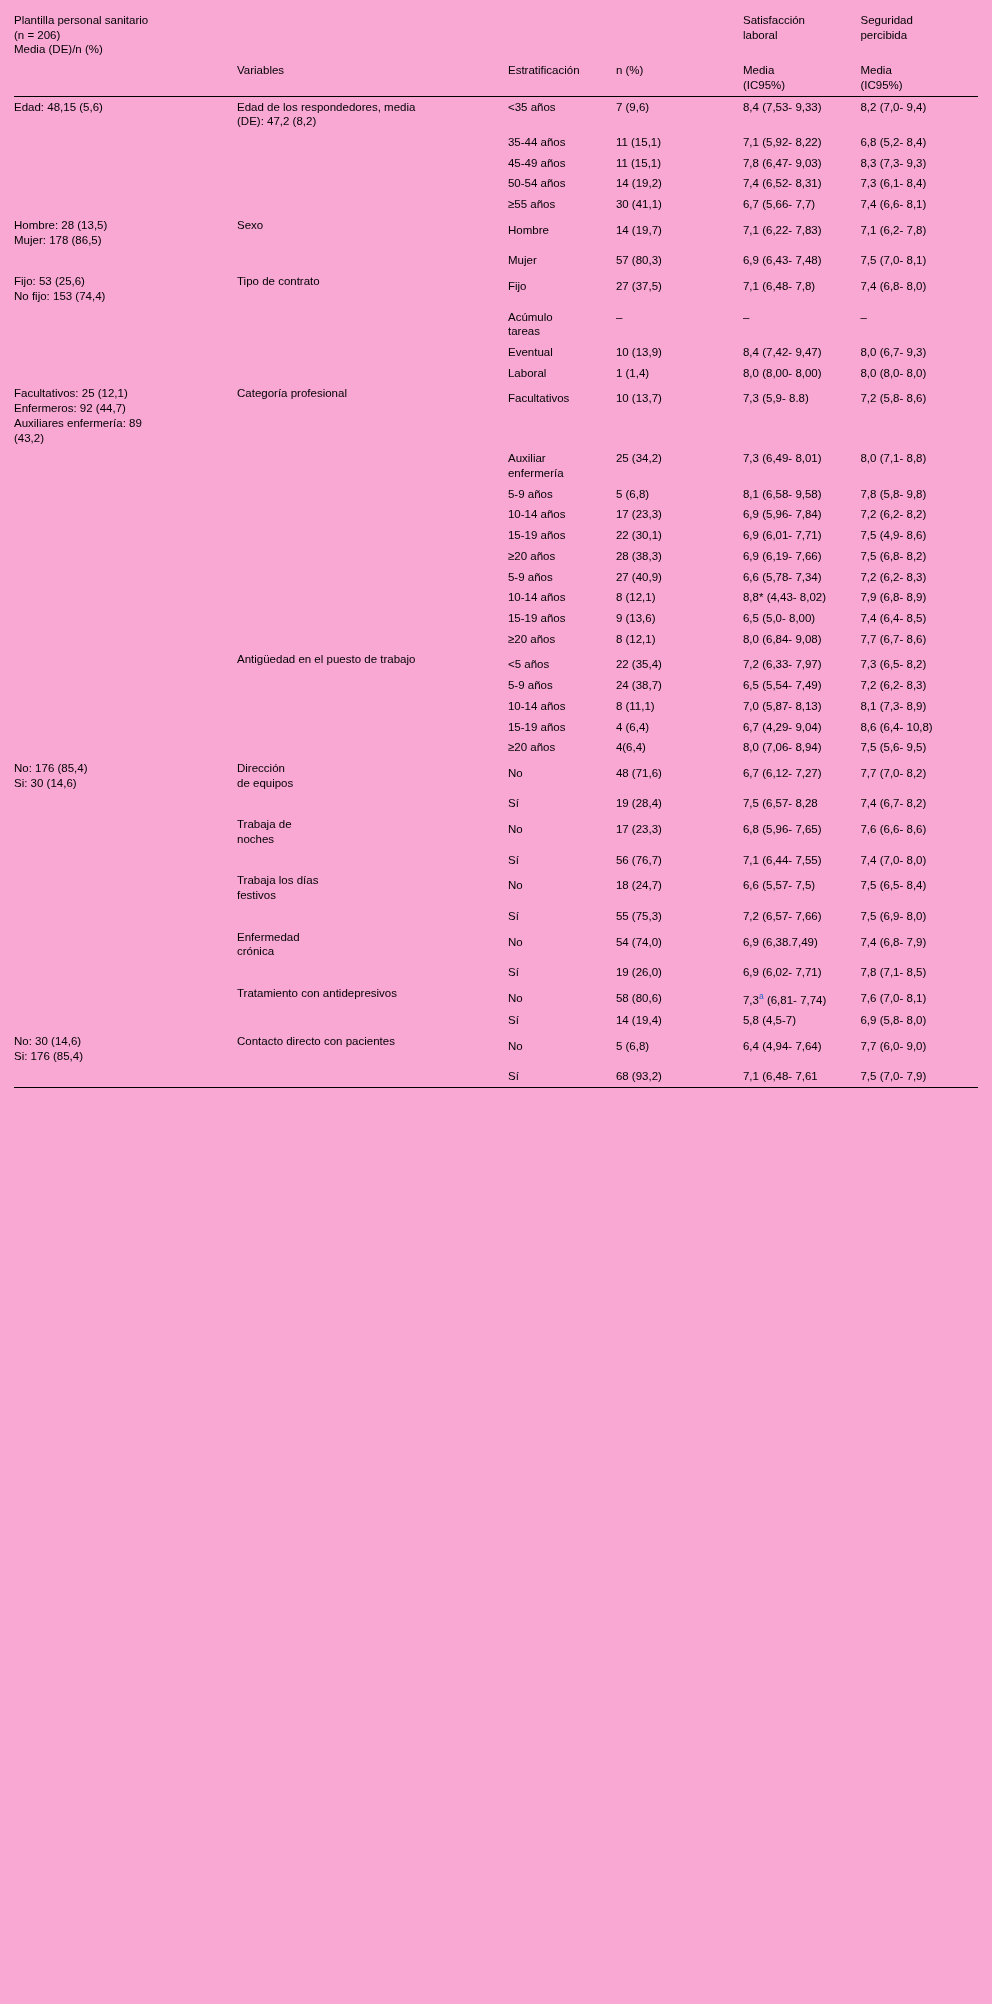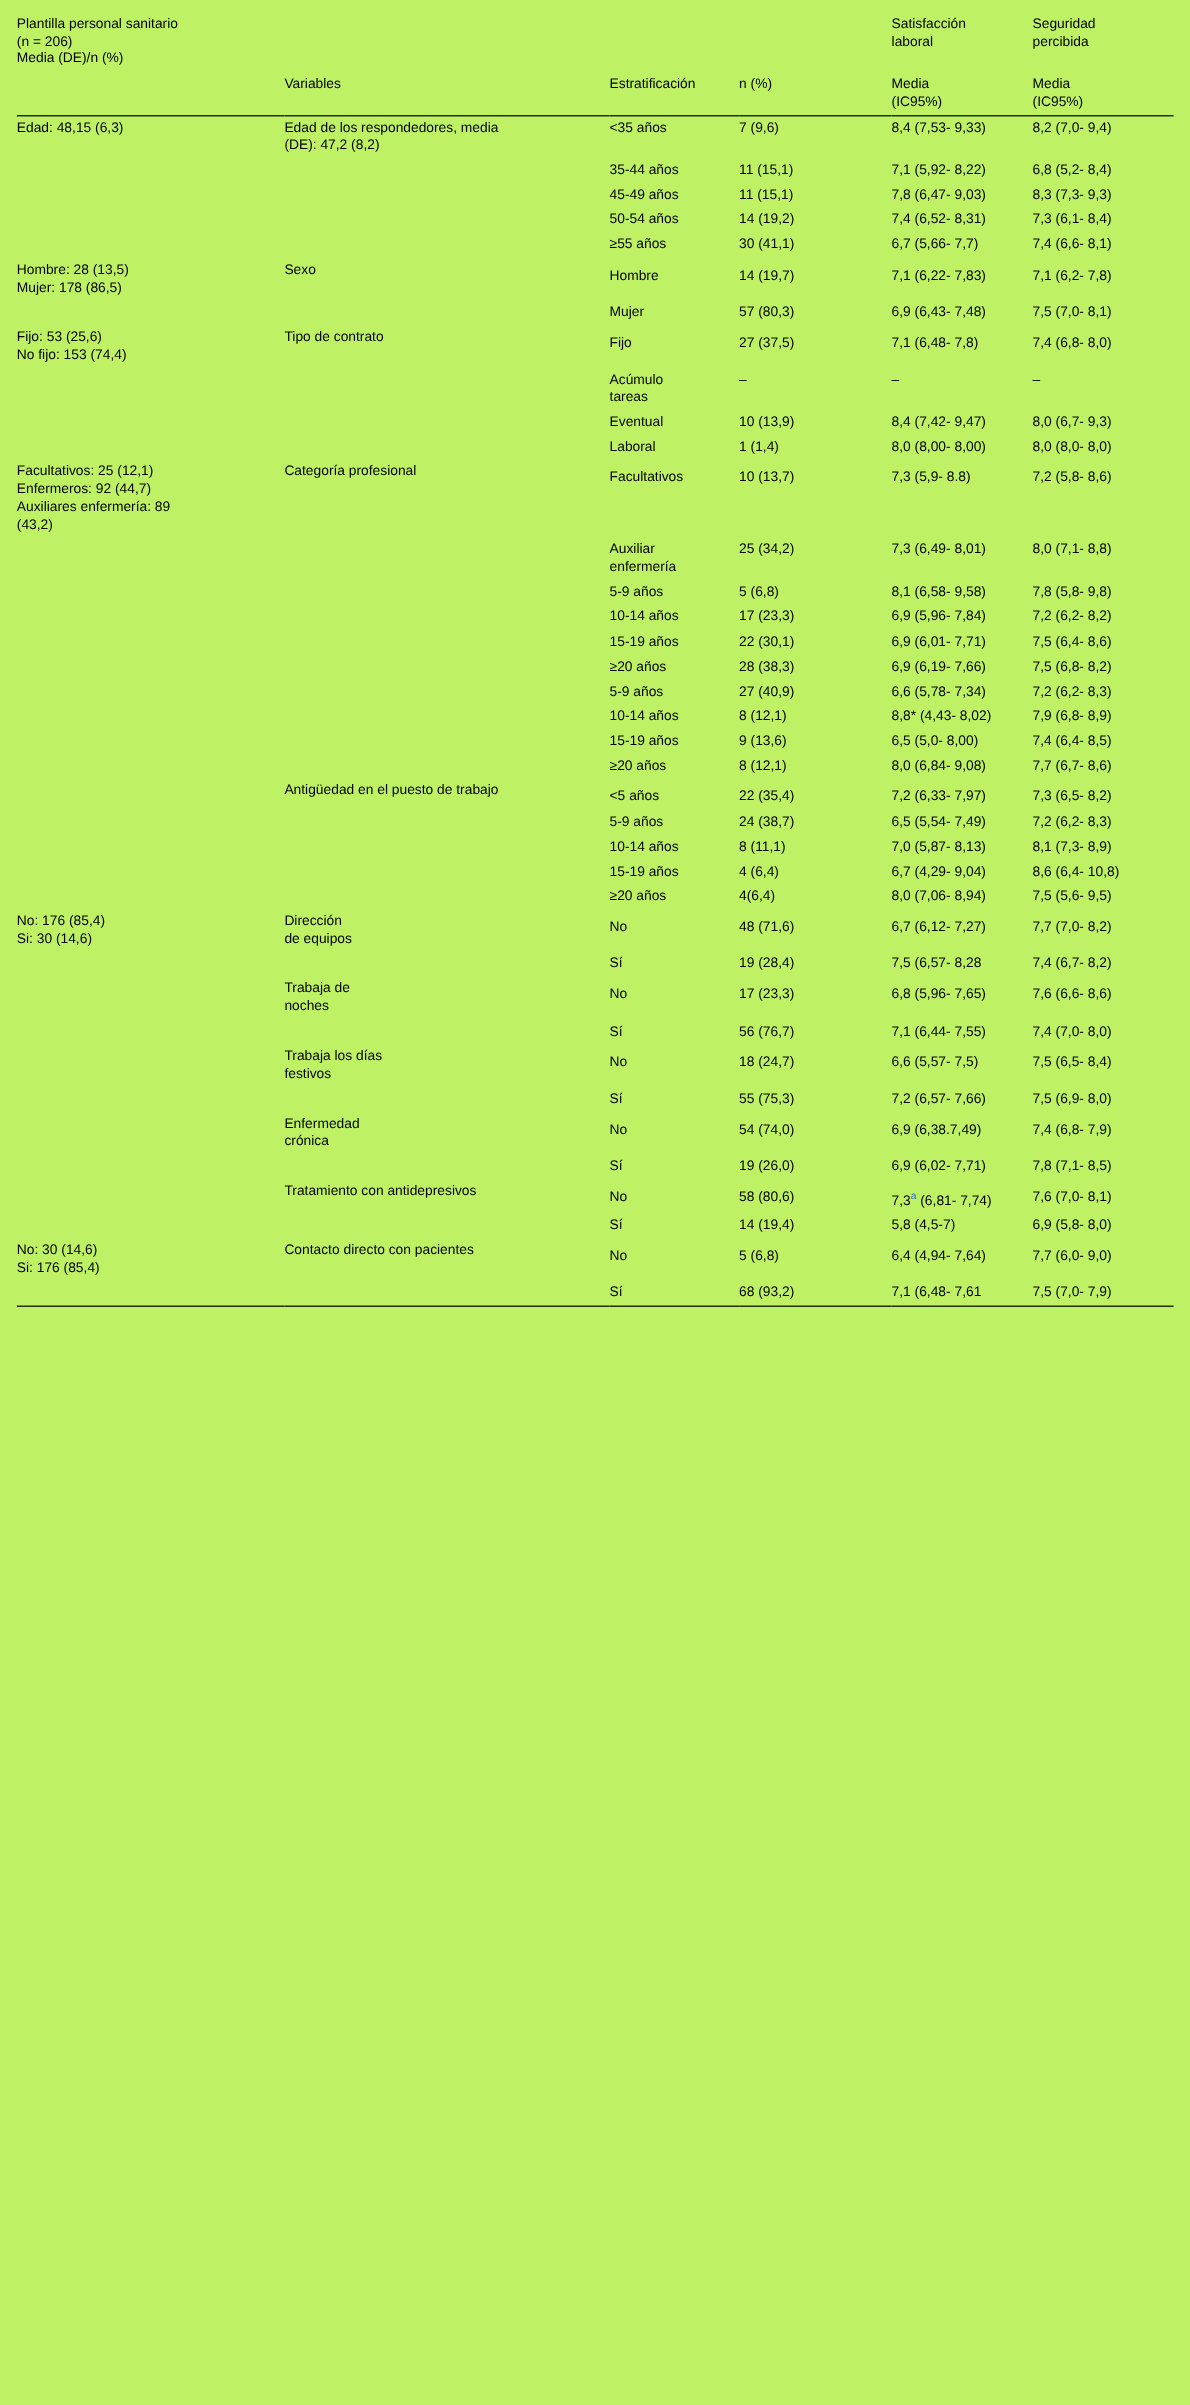--- a/index.html
+++ b/index.html
@@ -10,21 +10,21 @@
   }
   body {
     width: 992px;
     font-family: "Liberation Sans", sans-serif;
     color: #000;
     -webkit-font-smoothing: antialiased;
   }
   #sheet {
     width: 992px;
     min-height: 2004px;
-    background: #bef264;
+    background: #f9a8d4;
     padding: 10px 14px 12px 14px;
   }
   table.tbl {
     width: 100%;
     border-collapse: collapse;
     font-size: 11.5px;
     line-height: 1.28;
   }
   table.tbl td, table.tbl th {
     vertical-align: top;
@@ -89,21 +89,21 @@
         <td>Estratificación</td>
         <td>n (%)</td>
         <td class="cell-left">Media
 (IC95%)</td>
         <td class="cell-left">Media
 (IC95%)</td>
       </tr>
     </thead>
     <tbody id="tbody">
         <tr class="rule-top group-first">
-          <td class="cell-left">Edad: 48,15 (6,3)</td>
+          <td class="cell-left">Edad: 48,15 (5,6)</td>
           <td class="cell-var">Edad de los respondedores, media
 (DE): 47,2 (8,2)</td>
           <td class="cell-strat">&lt;35 años</td>
           <td class="cell-n">7 (9,6)</td>
           <td class="cell-sat">8,4 (7,53-
 9,33)</td>
           <td class="cell-seg">8,2 (7,0-
 9,4)</td>
         </tr>
         <tr>
@@ -263,21 +263,21 @@
 8,2)</td>
         </tr>
         <tr>
           <td class="cell-left"></td>
           <td class="cell-var"></td>
           <td class="cell-strat">15-19 años</td>
           <td class="cell-n">22
 (30,1)</td>
           <td class="cell-sat">6,9 (6,01-
 7,71)</td>
-          <td class="cell-seg">7,5 (6,4-
+          <td class="cell-seg">7,5 (4,9-
 8,6)</td>
         </tr>
         <tr>
           <td class="cell-left"></td>
           <td class="cell-var"></td>
           <td class="cell-strat">≥20 años</td>
           <td class="cell-n">28
 (38,3)</td>
           <td class="cell-sat">6,9 (6,19-
 7,66)</td>

